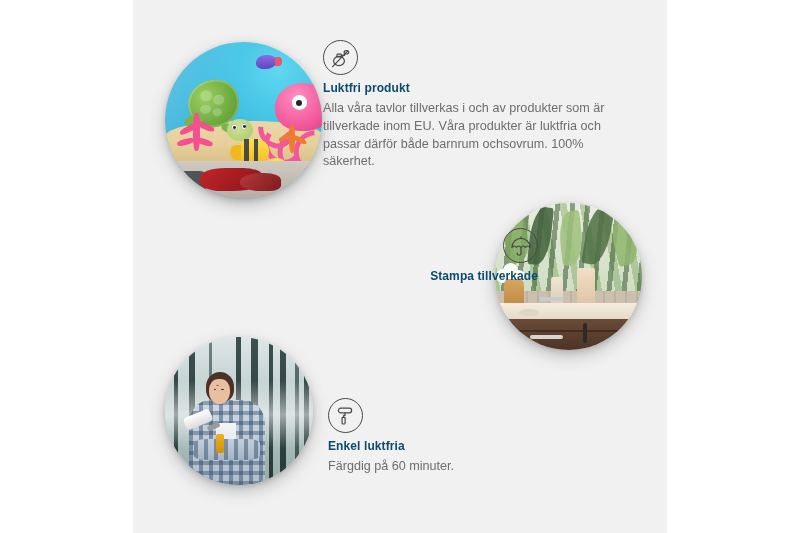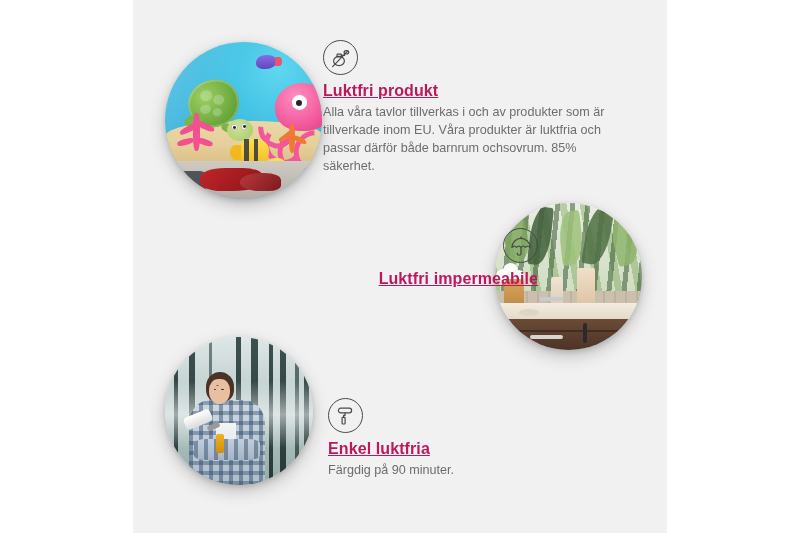--- a/index.html
+++ b/index.html
@@ -156,22 +156,22 @@
 
   
   .feat{position:absolute;}
   .icon-circle{
     width:35px;height:35px;border-radius:50%;
     border:1.6px solid #4a4a4a;
     display:flex;align-items:center;justify-content:center;
     box-sizing:border-box;
   }
   .f-title{
-    font-size:16px;font-weight:bold;color:#be185d;letter-spacing:.1px;
-    margin:7px 0 4px 0;line-height:1.15;text-decoration:underline;
+    font-size:12px;font-weight:bold;color:#0c4a6e;letter-spacing:.1px;
+    margin:7px 0 4px 0;line-height:1.15;
   }
   .f-desc{font-size:12.6px;color:#6d6d6d;line-height:1.42;}
 
   .feat1{left:190px;top:40px;width:300px;}
   .feat2{left:60px;top:228px;width:345px;text-align:right;}
   .feat2 .icon-circle{margin-left:auto;}
   .feat3{left:195px;top:398px;width:230px;}
 </style>
 </head>
 <body>
@@ -312,41 +312,41 @@
       <div class="icon-circle">
         <svg width="24" height="24" viewBox="0 0 24 24" fill="none" stroke="#4a4a4a" stroke-width="1.2" stroke-linecap="round" stroke-linejoin="round">
           <ellipse cx="10" cy="15" rx="5.4" ry="4.6"></ellipse>
           <rect x="8" y="8.2" width="4.4" height="2.8" rx=".6"></rect>
           <path d="M12.4 9.4 h3.1 v-2.1"></path>
           <ellipse cx="17.4" cy="6.3" rx="2.3" ry="1.7"></ellipse>
           <path d="M3.6 20.6 L18.6 5.2"></path>
         </svg>
       </div>
       <div class="f-title">Luktfri produkt</div>
-      <div class="f-desc">Alla våra tavlor tillverkas i och av produkter som är tillverkade inom EU. Våra produkter är luktfria och passar därför både barnrum ochsovrum. 85% säkerhet.</div>
+      <div class="f-desc">Alla våra tavlor tillverkas i och av produkter som är tillverkade inom EU. Våra produkter är luktfria och passar därför både barnrum ochsovrum. 100% säkerhet.</div>
     </div>
 
     <div class="feat feat2">
       <div class="icon-circle">
         <svg width="24" height="24" viewBox="0 0 24 24" fill="none" stroke="#4a4a4a" stroke-width="1.2" stroke-linecap="round" stroke-linejoin="round">
           <path d="M3 13.4 A9 9 0 0 1 21 13.4"></path>
           <path d="M3 13.4 q2.25 -2.6 4.5 0 q2.25 -2.6 4.5 0 q2.25 -2.6 4.5 0 q2.25 -2.6 4.5 0"></path>
           <path d="M12 13.4 V19.2 a1.9 1.9 0 0 1-3.8 0"></path>
           <path d="M12 4.4 V2.9"></path>
         </svg>
       </div>
-      <div class="f-title">Luktfri impermeabile</div>
+      <div class="f-title">Stampa tillverkade</div>
     </div>
 
     <div class="feat feat3">
       <div class="icon-circle">
         <svg width="24" height="24" viewBox="0 0 24 24" fill="none" stroke="#4a4a4a" stroke-width="1.2" stroke-linecap="round" stroke-linejoin="round">
           <rect x="4.4" y="4.2" width="13.2" height="4.6" rx="2.3"></rect>
           <path d="M11 8.8 v2.6 h-1.4 v2.0"></path>
           <rect x="8.1" y="13.4" width="3.0" height="6.6" rx=".7"></rect>
         </svg>
       </div>
       <div class="f-title">Enkel luktfria</div>
-      <div class="f-desc">Färgdig på 90 minuter.</div>
+      <div class="f-desc">Färgdig på 60 minuter.</div>
     </div>
 
   </div>
 </div>
 
 </body></html>

